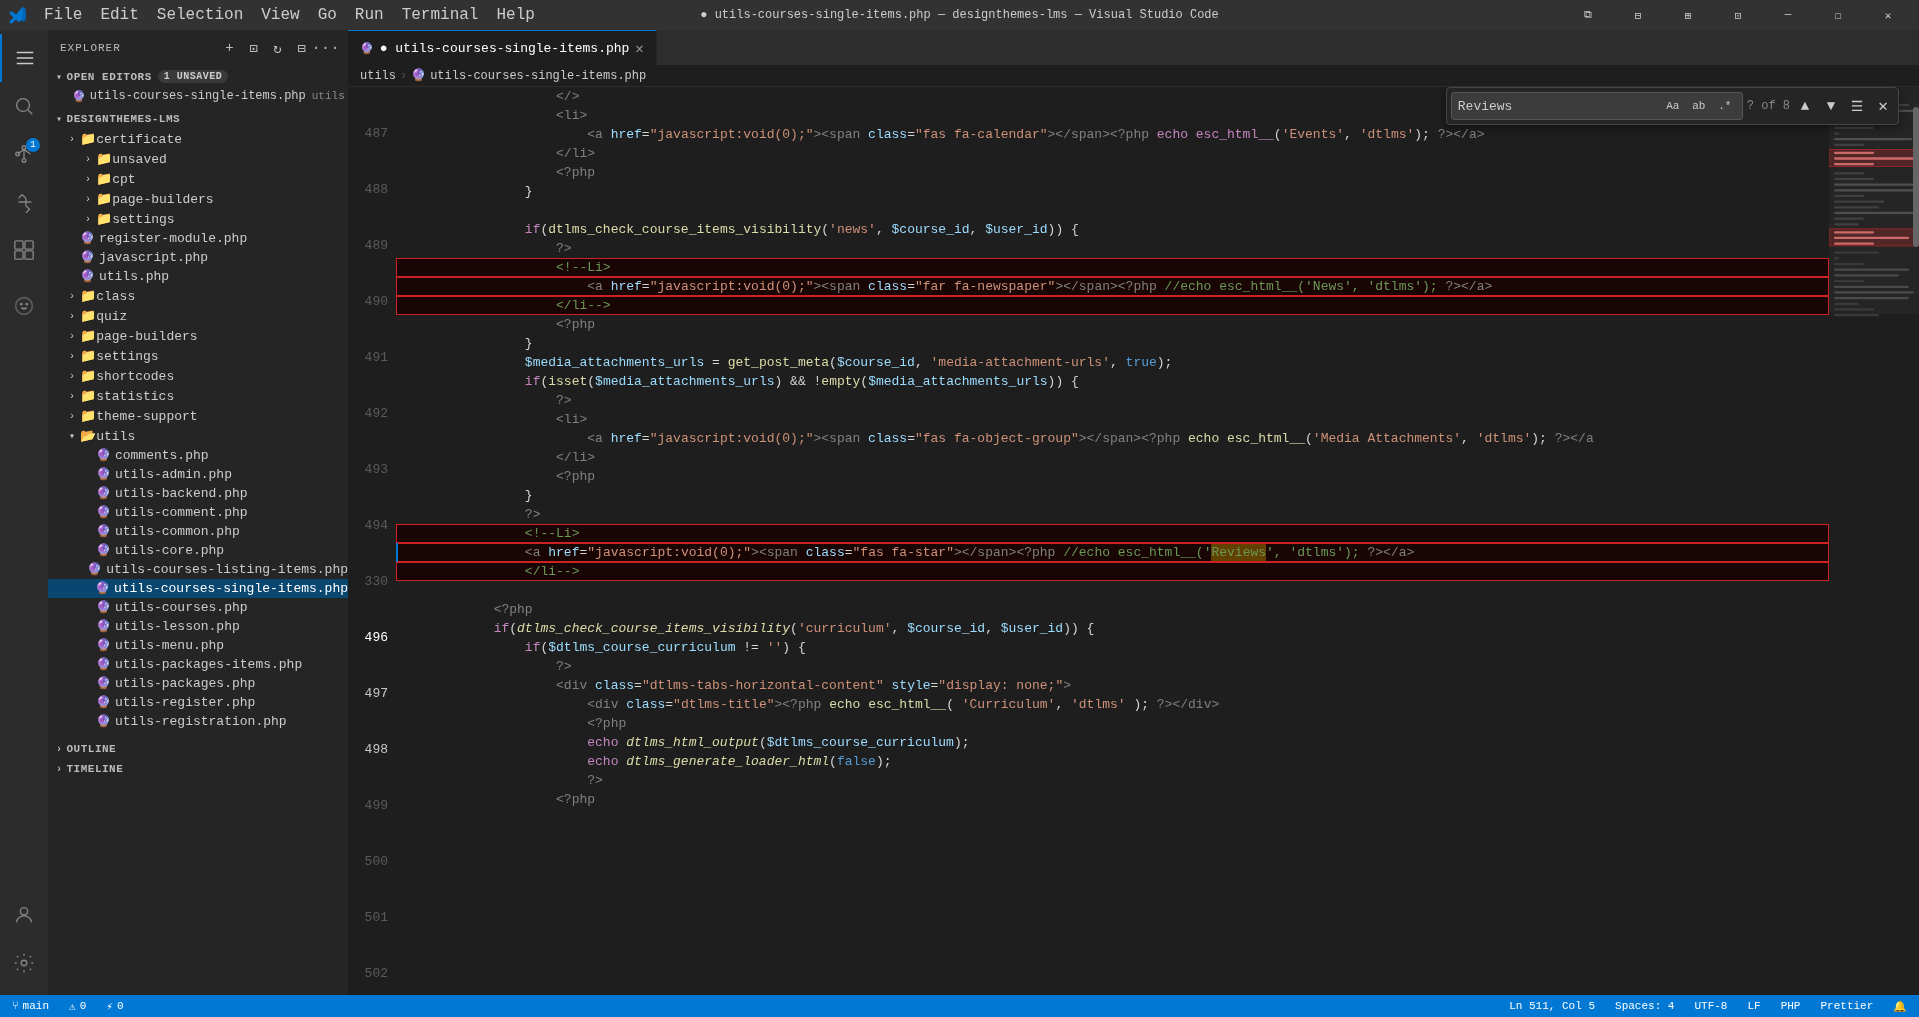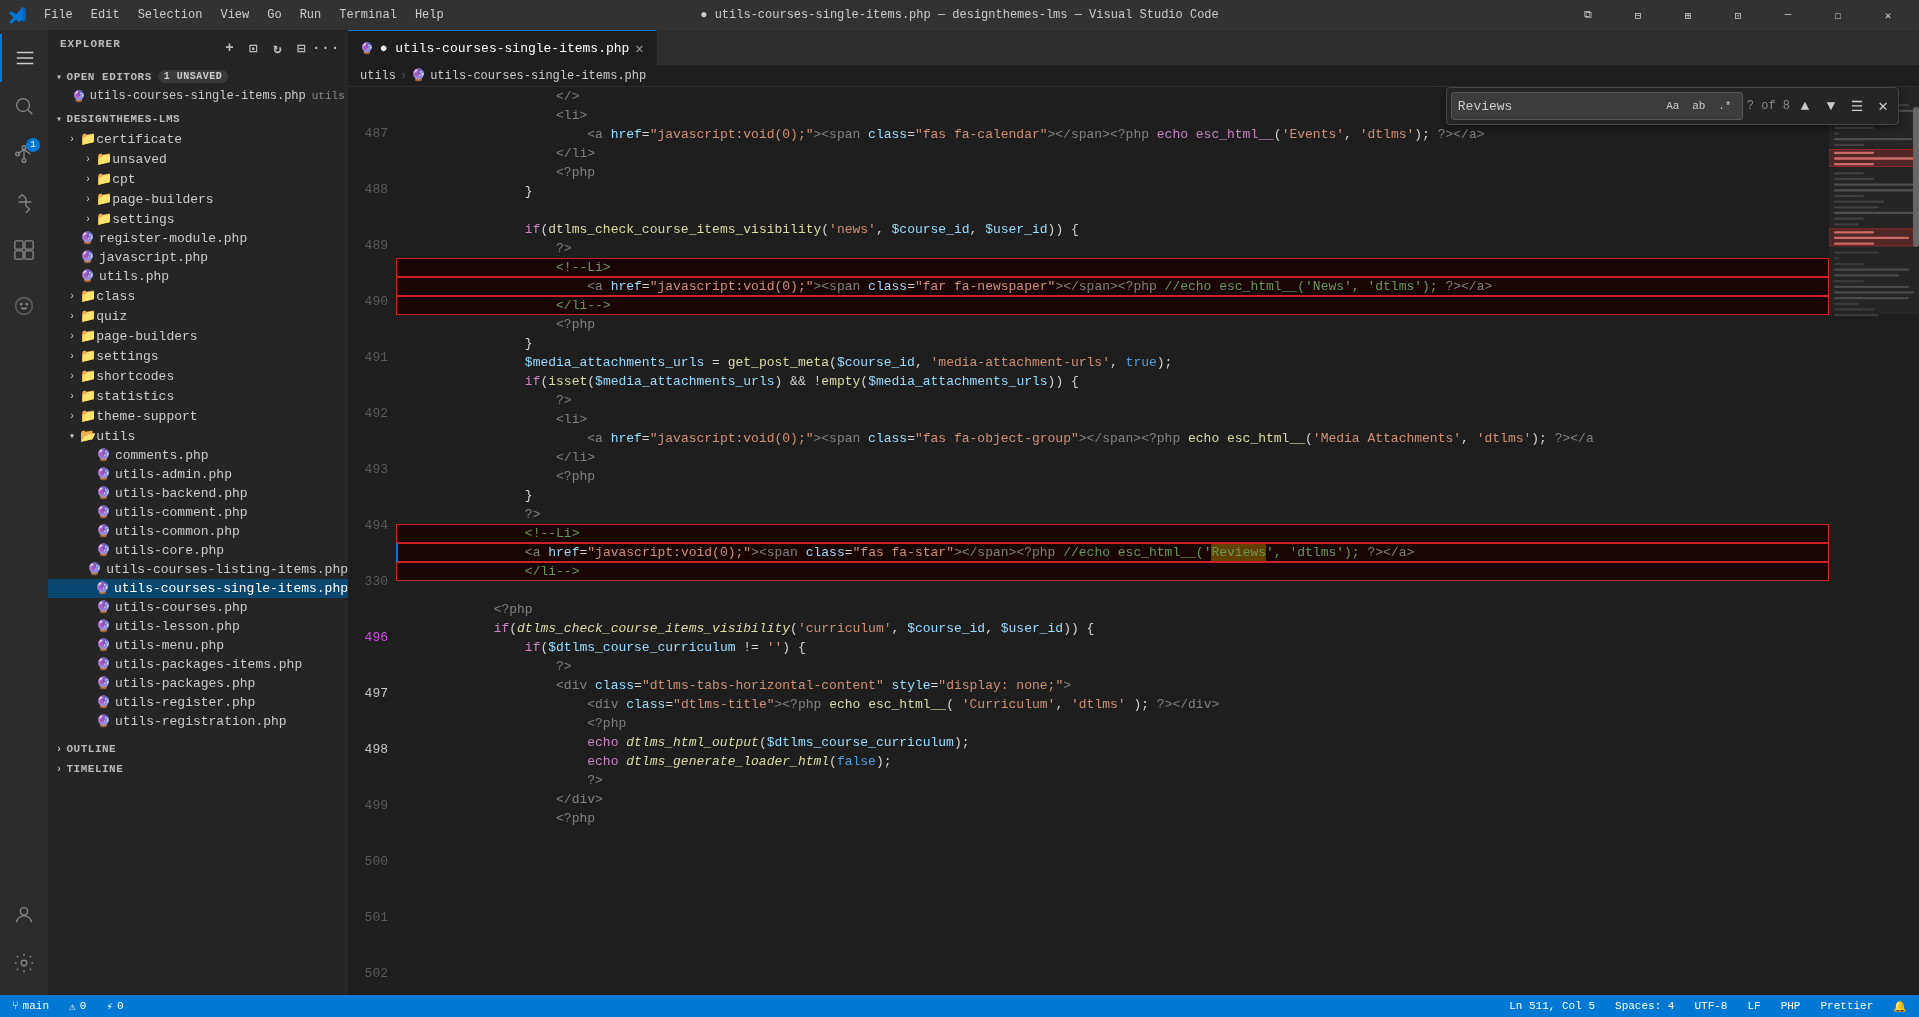--- a/index.html
+++ b/index.html
@@ -30,21 +30,21 @@
       align-items: center;
       gap: 8px;
     }
     .title-bar-menus {
       display: flex;
       gap: 2px;
     }
     .title-bar-menu-item {
       padding: 2px 8px;
       color: #cccccc;
-      font-size: 12px;
+      font-size: 16px;
       cursor: pointer;
     }
     .title-bar-center {
       color: #cccccc;
       font-size: 12px;
       position: absolute;
       left: 50%;
       transform: translateX(-50%);
     }
     .title-bar-right {
@@ -124,26 +124,26 @@
       width: 300px;
       background: #252526;
       flex-shrink: 0;
       display: flex;
       flex-direction: column;
       overflow: hidden;
     }
     .sidebar-header {
       padding: 8px 12px;
       font-size: 11px;
-      font-weight: 700;
+      font-weight: 400;
       color: #bbbbbb;
       text-transform: uppercase;
       letter-spacing: 1px;
       display: flex;
-      align-items: flex-start;
+      align-items: center;
       justify-content: space-between;
     }
     .sidebar-header-icons {
       display: flex;
       gap: 4px;
     }
     .sidebar-header-icon {
       width: 20px;
       height: 20px;
       display: flex;
@@ -749,21 +749,21 @@
         <div class="line-numbers">
           <div class="line-num">487</div>
           <div class="line-num">488</div>
           <div class="line-num">489</div>
           <div class="line-num">490</div>
           <div class="line-num">491</div>
           <div class="line-num">492</div>
           <div class="line-num">493</div>
           <div class="line-num">494</div>
           <div class="line-num">330</div>
-          <div class="line-num" style="color:#d946ef;">496</div>
+          <div class="line-num" style="color:#ffffff;">496</div>
           <div class="line-num" style="color:#c6c6c6;">497</div>
           <div class="line-num" style="color:#c6c6c6;">498</div>
           <div class="line-num">499</div>
           <div class="line-num">500</div>
           <div class="line-num">501</div>
           <div class="line-num">502</div>
           <div class="line-num">503</div>
           <div class="line-num">504</div>
           <div class="line-num">505</div>
           <div class="line-num">506</div>
@@ -932,23 +932,20 @@
             </div>
 
             <div class="code-line">
               <span class="s-text">                        </span><span class="s-php">echo </span><span class="s-func" style="color:#dcdcaa; font-style:italic;">dtlms_generate_loader_html</span><span class="s-punc">(</span><span class="s-keyword">false</span><span class="s-punc">);</span>
             </div>
 
             <div class="code-line">
               <span class="s-text">                        </span><span class="s-tag">?&gt;</span>
             </div>
 
-            <div class="code-line">
-              <span class="s-text">                    </span><span class="s-tag">&lt;/div&gt;</span>
-            </div>
 
             <div class="code-line">
               <span class="s-text">                    </span><span class="s-tag">&lt;?php</span>
             </div>
 
           </div>
         </div>
 
         <div class="minimap">
           <svg width="90" height="100%" viewBox="0 0 90 800" preserveAspectRatio="none">

